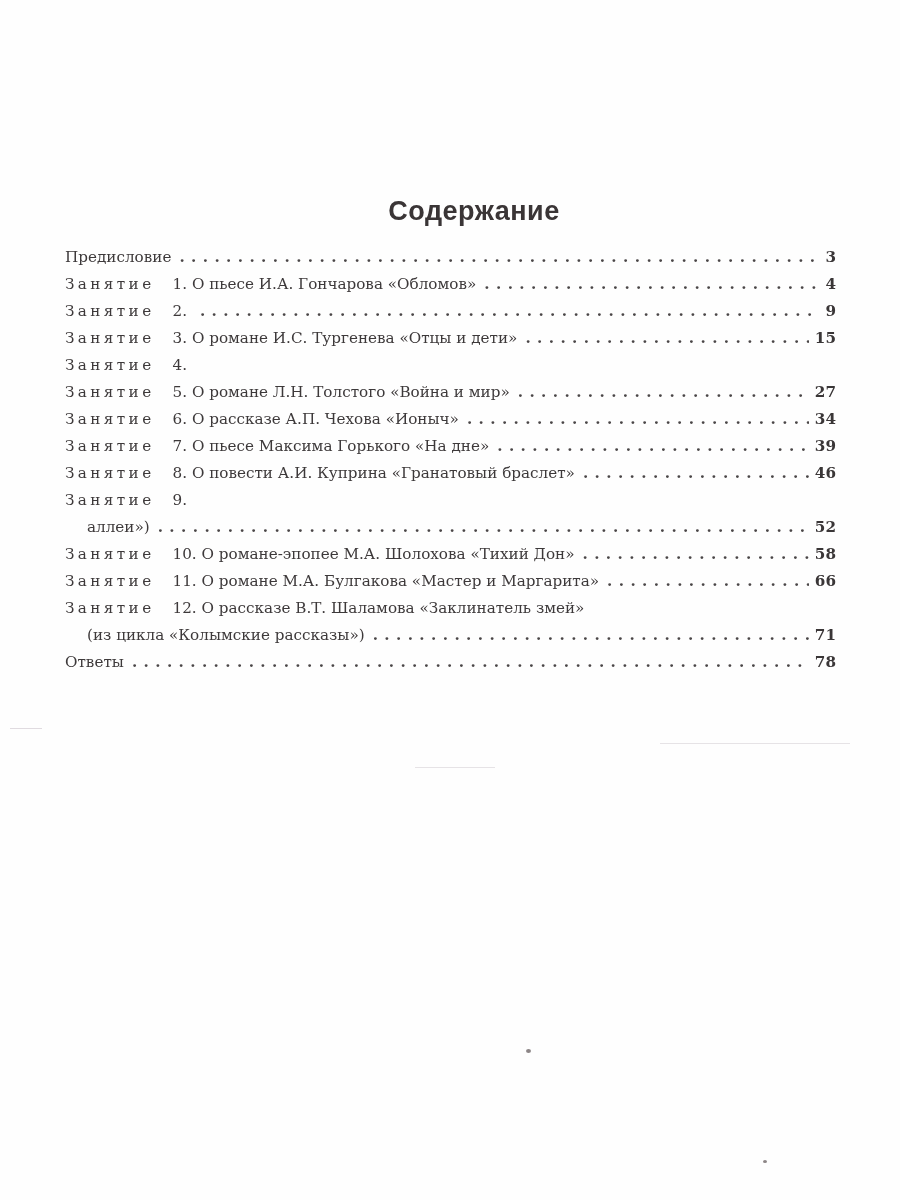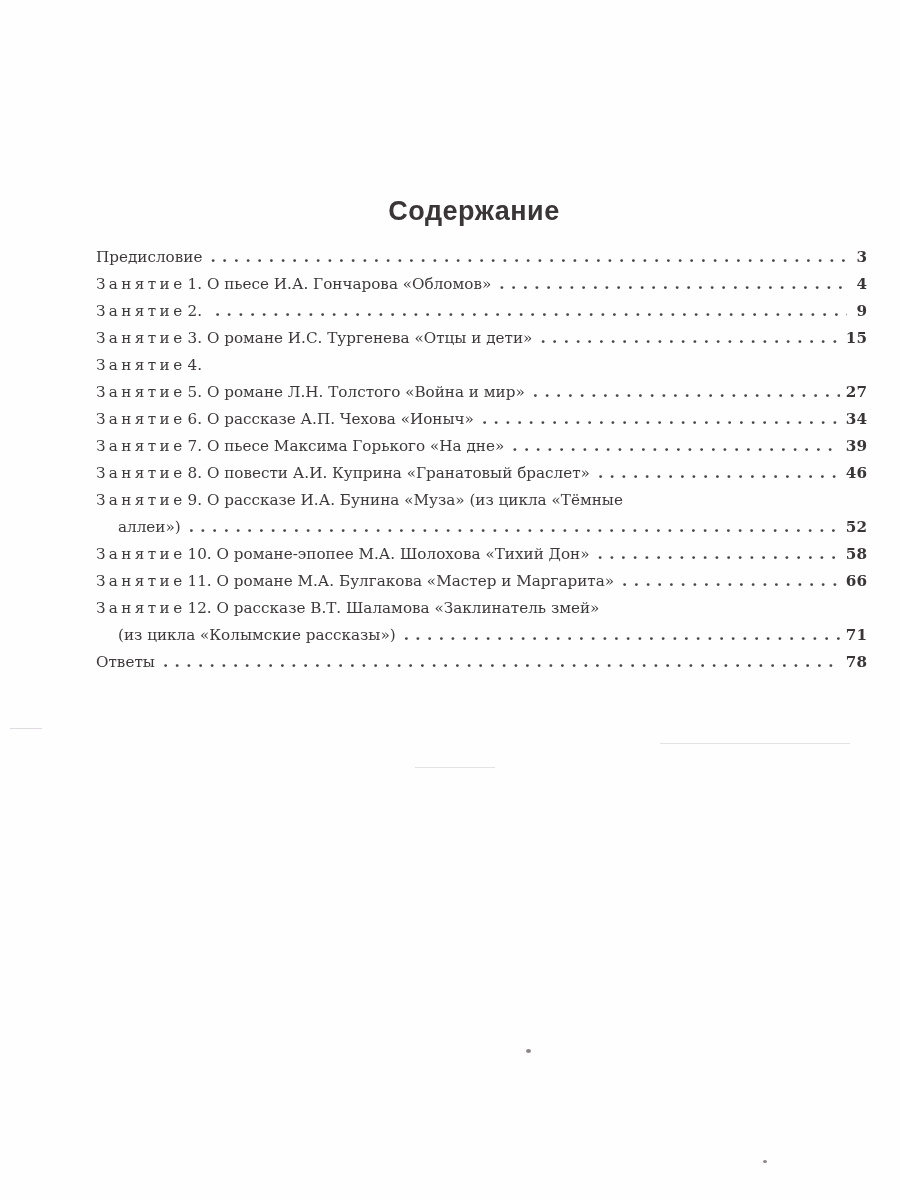--- a/index.html
+++ b/index.html
@@ -29,21 +29,21 @@
       font-family: "Liberation Sans", "DejaVu Sans", sans-serif;
       font-weight: bold;
       font-size: 27px;
       letter-spacing: 0.5px;
       color: #3a3536;
       margin: 0;
       padding-left: 24px;
     }
     .toc {
       position: absolute;
-      left: 96px;
+      left: 65px;
       top: 244px;
       width: 771px;
       font-family: "DejaVu Serif", "Liberation Serif", serif;
       font-size: 15.2px;
       color: #3d393a;
     }
     .entry {
       position: relative;
     }
     .line {
@@ -63,21 +63,21 @@
       letter-spacing: 0;
     }
     .lead::before {
       content: ". . . . . . . . . . . . . . . . . . . . . . . . . . . . . . . . . . . . . . . . . . . . . . . . . . . . . . . . . . . . . . . . . . . . . . . . . . . . . . . . . . . . . . . . . . . . . . . . . . . . . . . . . . . . . . . . . . . . . . . .";
       letter-spacing: 0.55px;
       color: #4a4647;
       font-weight: bold;
     }
     .word-spaced {
       letter-spacing: 3.4px;
-      margin-right: 2px;
+      margin-right: 18px;
     }
     .num {
       font-weight: normal;
     }
     .page-num {
       flex: 0 0 auto;
       font-weight: bold;
       text-align: right;
       min-width: 14px;
       color: #3a3637;
@@ -183,21 +183,20 @@
         <span>О повести А.И. Куприна «Гранатовый браслет»</span>
         <span class="lead"></span>
         <span class="page-num">46</span>
       </div>
     </div>
 
     <div class="entry">
       <div class="line">
         <span class="word-spaced">Занятие</span>
         <span class="num">9.</span>&nbsp;
-        <span>О рассказе И.А. Бунина «Муза» (из цикла «Тёмные</span>
       </div>
       <div class="line cont">
         <span>аллеи»)</span>
         <span class="lead"></span>
         <span class="page-num">52</span>
       </div>
     </div>
 
     <div class="entry">
       <div class="line">

